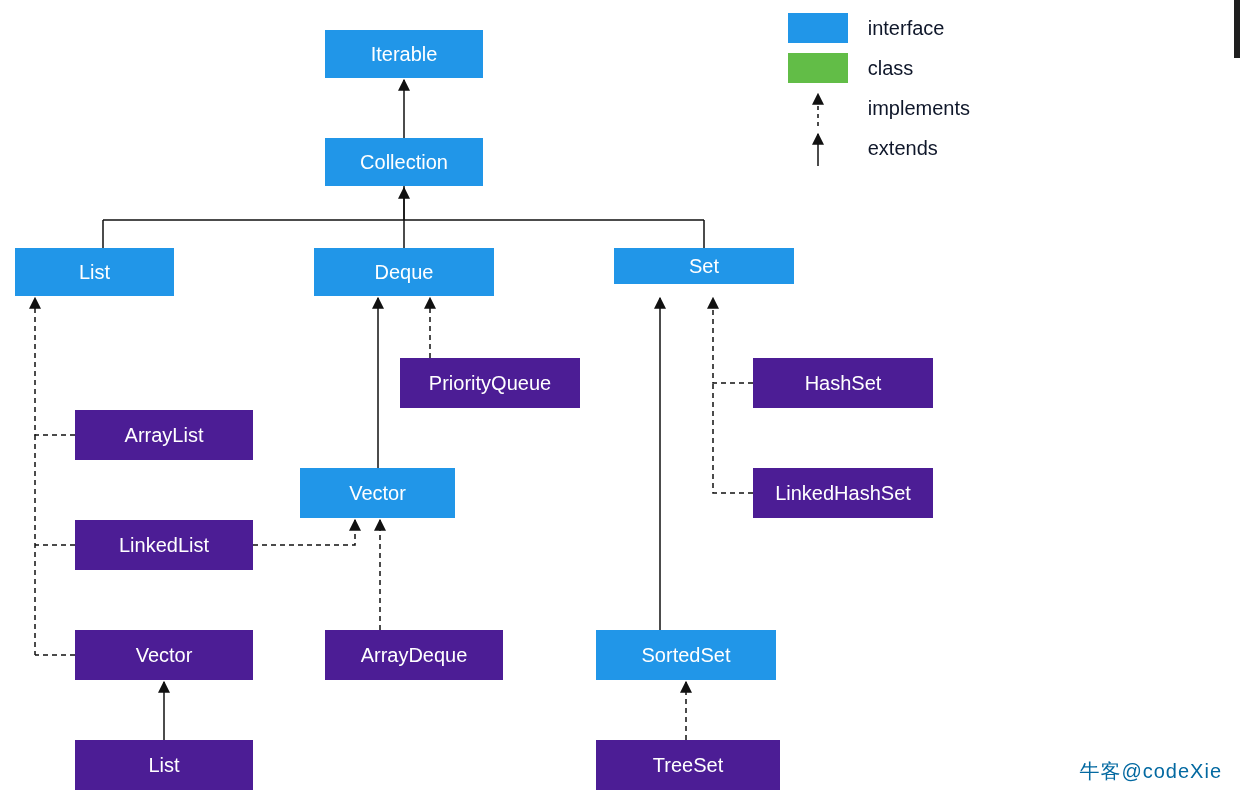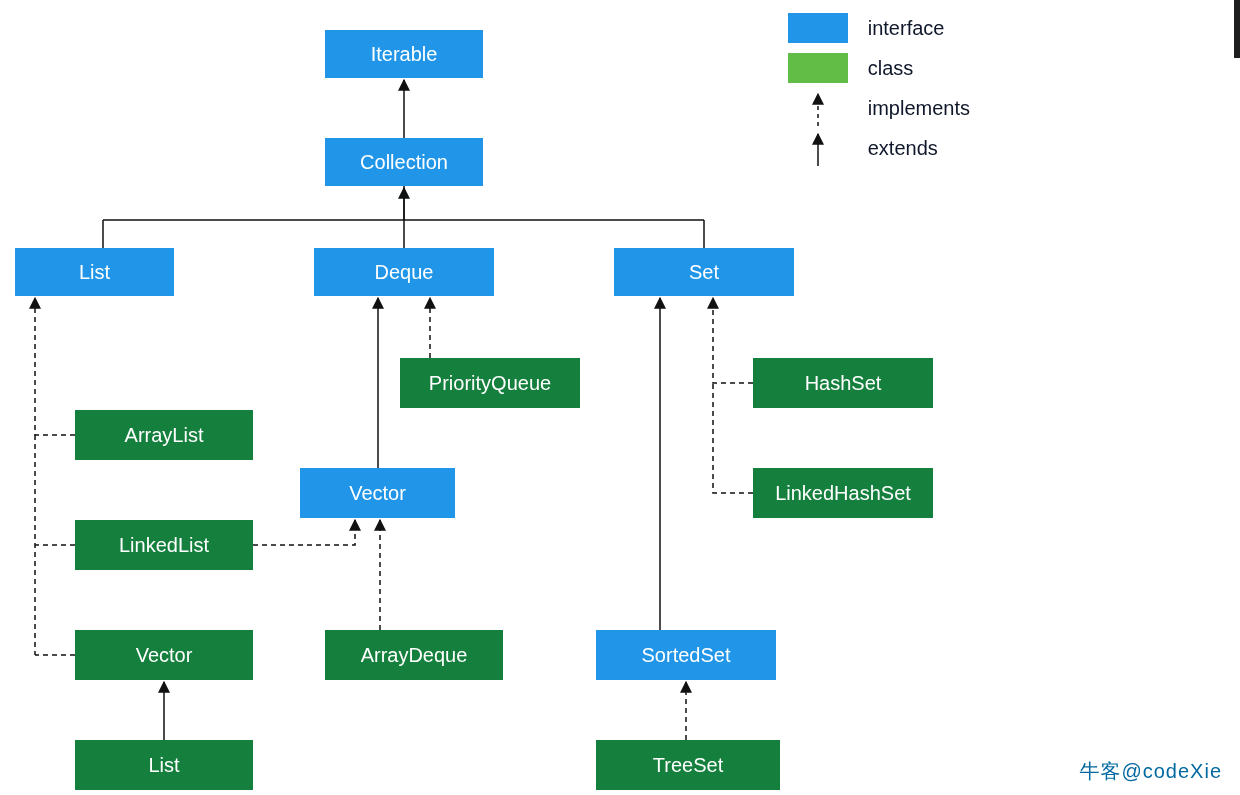--- a/index.html
+++ b/index.html
@@ -1,19 +1,19 @@
 <!DOCTYPE html>
 <html><head>
 <meta charset="utf-8">
 <style>
   html, body { margin:0; padding:0; width:1240px; height:795px; background:#fff; font-family:"Segoe UI",Arial,sans-serif; position:relative; overflow:hidden; }
   .canvas { position:absolute; left:0; top:0; width:1240px; height:795px; }
   .box { position:absolute; display:flex; align-items:center; justify-content:center; color:#fff; font-size:20px; font-weight:400; }
   .interface { background:#2196e8; }
-  .class { background:#15803d; }
+  .class { background:#4c1d95; }
   svg.wires { position:absolute; left:0; top:0; width:1240px; height:795px; pointer-events:none; }
   .legend { position:absolute; right:270px; top:8px; }
   .legend-row { display:flex; align-items:center; height:40px; }
   .swatch { width:60px; height:30px; margin-right:20px; flex:0 0 60px; }
   .arrowcell { width:60px; height:40px; margin-right:20px; flex:0 0 60px; display:flex; align-items:center; justify-content:center; }
   .lgtext { font-size:20px; color:#0f172a; }
   .watermark { position:absolute; right:18px; bottom:10px; color:#0369a1; font-size:20px; letter-spacing:1px; }
   .sidebar { position:absolute; right:0; top:0; width:6px; height:58px; background:#1f1f1f; }
 </style>
 </head>
@@ -70,21 +70,21 @@
     </div>
   <div class="box interface" style="left:325px;top:30px;width:158px;height:48px">
       <span>Iterable</span>
     </div>
   <div class="box interface" style="left:15px;top:248px;width:159px;height:48px">
       <span>List</span>
     </div>
   <div class="box interface" style="left:314px;top:248px;width:180px;height:48px">
       <span>Deque</span>
     </div>
-  <div class="box interface" style="left:614px;top:248px;width:180px;height:48px">
+  <div class="box interface" style="left:614px;top:248px;width:180px;height:36px">
       <span>Set</span>
     </div>
 
   <div class="box class" style="left:400px;top:358px;width:180px;height:50px">
       <span>PriorityQueue</span>
     </div>
   <div class="box class" style="left:75px;top:410px;width:178px;height:50px">
       <span>ArrayList</span>
     </div>
   <div class="box interface" style="left:300px;top:468px;width:155px;height:50px">

